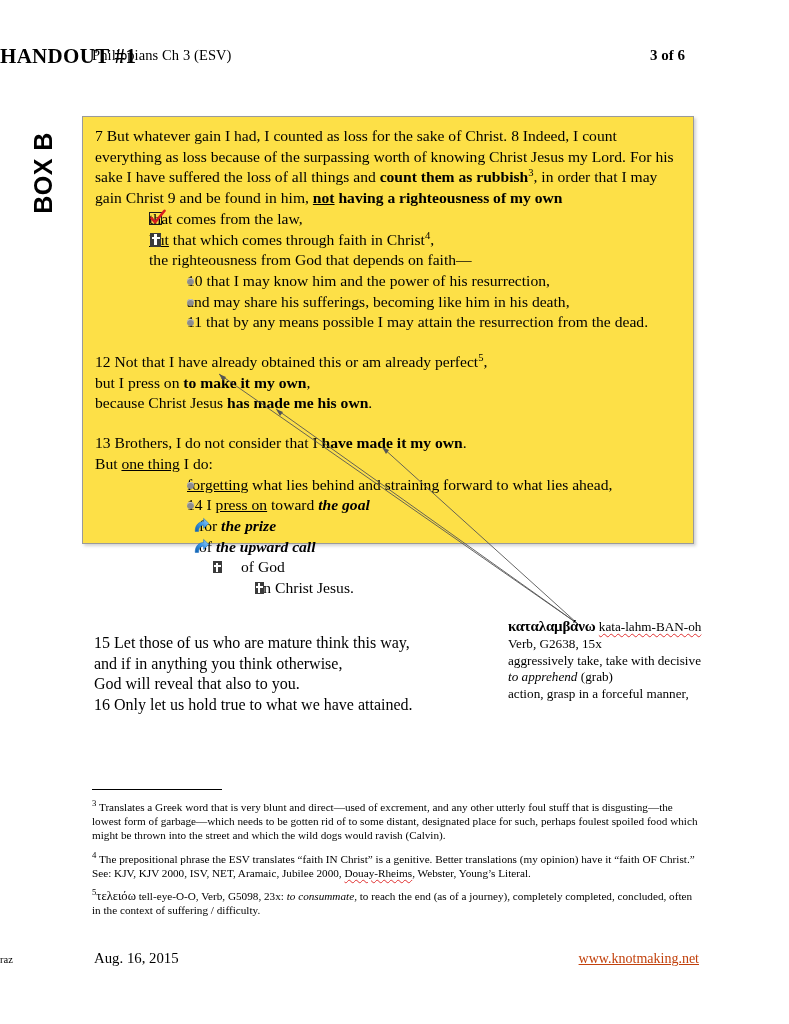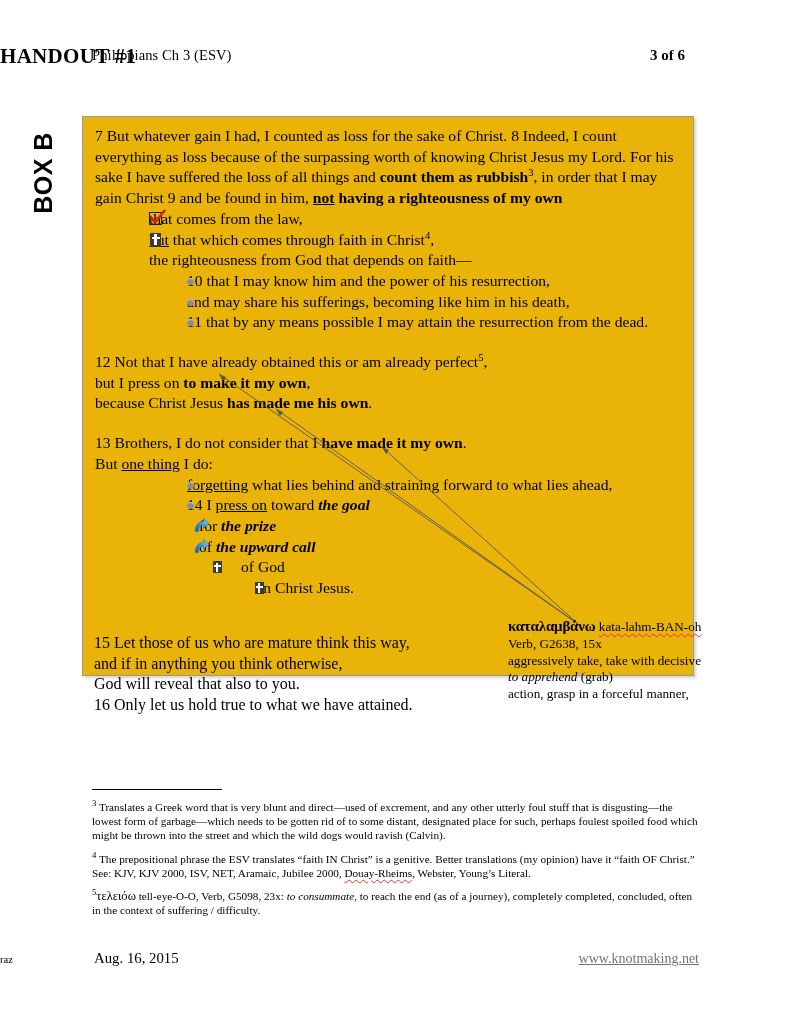--- a/index.html
+++ b/index.html
@@ -60,23 +60,23 @@
     text-align: center;
     line-height: 30px;
   }
 
   
   .scripture-box {
     position: absolute;
     left: 82px;
     top: 116px;
     width: 612px;
-    height: 560px;
+    height: 428px;
     border: 1px solid #9a9a9a;
-    background: #eab308;
+    background: #fde047;
     box-shadow: 2px 2px 3px rgba(0,0,0,0.18);
     box-sizing: border-box;
   }
   .sb-inner {
     padding: 9px 12px 0 12px;
     font-size: 15.6px;
     line-height: 20.7px;
   }
 
   .para { margin: 0; }
@@ -235,21 +235,21 @@
     position: absolute;
     left: 0; right: 0;
     top: 4px;
     font-size: 10.5px;
   }
   .ft-url {
     position: absolute;
     right: 90px; top: 1px;
     font-size: 14px;
     text-decoration: underline;
-    color: #737373;
+    color: #c2410c;
   }
 </style>
 </head>
 <body>
 
 <div class="header">
   <div class="hdr-left">Philippians Ch 3 (ESV)</div>
   <div class="hdr-center">HANDOUT #1</div>
   <div class="hdr-right">3 of 6</div>
 </div>

